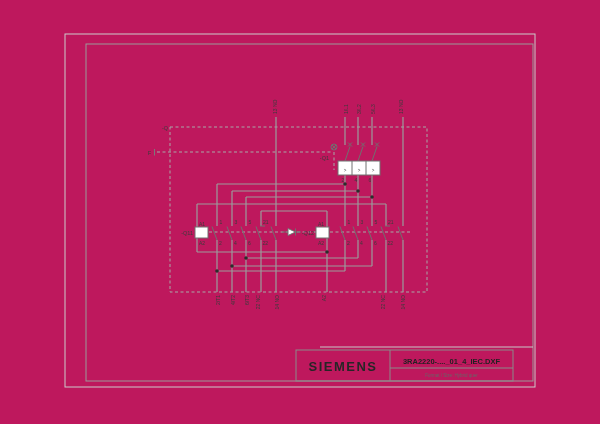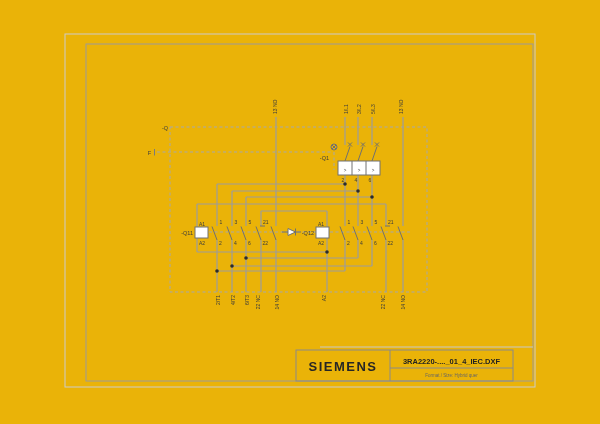--- a/index.html
+++ b/index.html
@@ -1,16 +1,16 @@
 <!DOCTYPE html>
 <html><head>
 <meta charset="utf-8">
 <style>
   html,body{margin:0;padding:0;background:#ffffff;}
-  #stage{position:relative;width:600px;height:424px;background:#eab308;overflow:hidden;
+  #stage{position:relative;width:600px;height:424px;background:#be185d;overflow:hidden;
          font-family:"Liberation Sans",sans-serif;text-decoration:underline;}
   svg{position:absolute;left:0;top:0;}
   svg text{font-family:"Liberation Sans",sans-serif;fill:#3c3c3c;}
   .brand{font-weight:bold;fill:#262626;}
   .fname{font-weight:bold;fill:#222222;}
   .fmt{fill:#666666;}
 </style>
 </head>
 <body>
 

